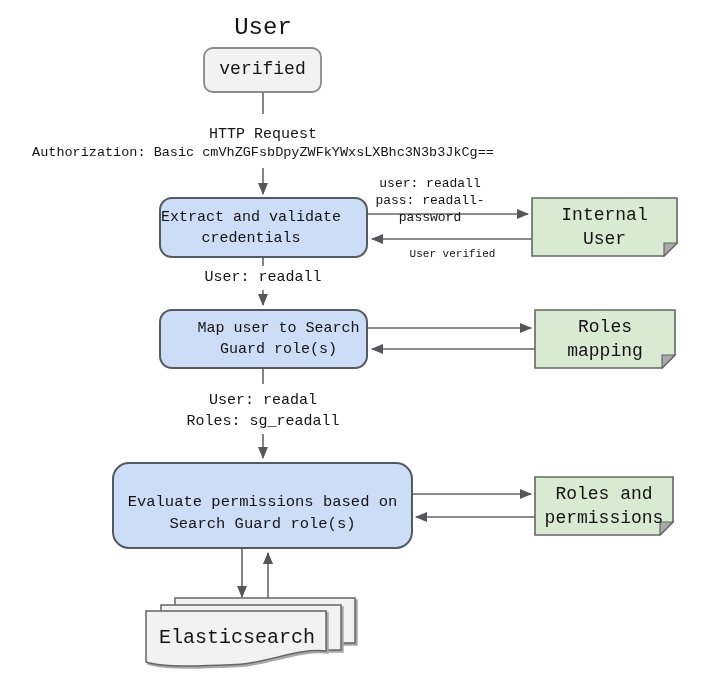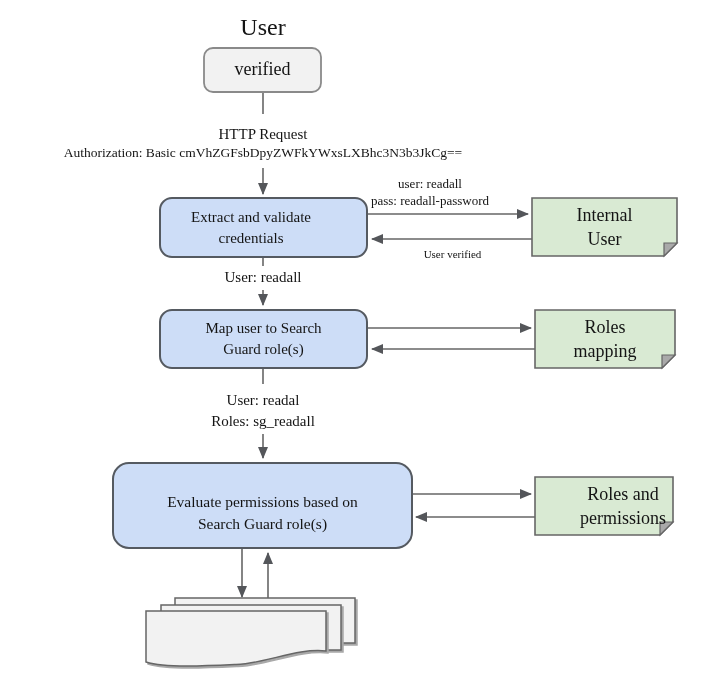--- a/index.html
+++ b/index.html
@@ -1,18 +1,18 @@
 <!DOCTYPE html>
 <html><head>
 <meta charset="utf-8">
 <style>
   html, body { margin:0; padding:0; background:#ffffff; }
   .canvas {
     position:relative; width:703px; height:690px; background:#ffffff;
-    font-family:Liberation Serif, serif; color:#141414; overflow:hidden;
+    font-family:Liberation Mono, monospace; color:#141414; overflow:hidden;
   }
   .canvas svg { position:absolute; left:0; top:0; }
 
   
   .ln { stroke:#666666; stroke-width:1.6; fill:none; }
 
   
   .proc { stroke:#555a61; stroke-width:2; }
   .note-body { stroke:#666666; stroke-width:1.6; }
   .note-fold { stroke:#666666; stroke-width:1.2; }
@@ -26,25 +26,25 @@
 
   .t-title   { left:163px; top:12px;  width:200px; font-size:24px; }
   .t-readall { left:204px; top:48px;  width:117px; height:44px; font-size:18px; }
   .t-http1   { left:163px; top:125px; width:200px; font-size:15px; }
   .t-http2   { left:13px;  top:144px; width:500px; font-size:13.5px; }
   .t-credout { left:354px; top:175px; width:152px; font-size:13px; line-height:17px; }
   .t-extract { left:160px; top:198px; width:182px; height:59px; font-size:15px; line-height:21px; }
   .t-note1   { left:532px; top:198px; width:145px; height:58px; font-size:18px; line-height:24px; }
   .t-verified{ left:380px; top:247px; width:145px; font-size:11px; }
   .t-uread   { left:188px; top:268px; width:150px; font-size:15px; }
-  .t-map     { left:160px; top:310px; width:207px; height:58px; font-size:15px; line-height:21px; }
+  .t-map     { left:175px; top:310px; width:207px; height:58px; font-size:15px; line-height:21px; }
   .t-note2   { left:535px; top:310px; width:140px; height:58px; font-size:18px; line-height:24px; }
   .t-amap    { left:163px; top:390px; width:200px; font-size:15px; line-height:21px; }
   .t-eval    { left:113px; top:463px; width:299px; height:99px; font-size:15.5px; line-height:22px; }
-  .t-note3   { left:535px; top:477px; width:138px; height:58px; font-size:18px; line-height:24px;padding-left:19px; }
+  .t-note3   { left:535px; top:477px; width:138px; height:58px; font-size:18px; line-height:24px; }
   .t-es      { left:159px; top:625px; font-size:20px; white-space:nowrap; }
 </style>
 </head>
 <body>
 
 <div class="canvas">
 
   <svg width="703" height="690" viewBox="0 0 703 690">
     <defs>
       <marker id="ah" markerUnits="userSpaceOnUse" markerWidth="13" markerHeight="11" refX="11" refY="5" orient="auto">
@@ -108,14 +108,15 @@
   <div class="lbl flexc t-map">Map user to Search
 Guard role(s)</div>
   <div class="lbl flexc t-note2">Roles
 mapping</div>
   <div class="lbl ctr t-amap">User: readal
 Roles: sg_readall</div>
   <div class="lbl flexc t-eval">Evaluate permissions based on
 Search Guard role(s)</div>
   <div class="lbl flexc t-note3">Roles and
 permissions</div>
+  <div class="lbl t-es">Elasticsearch</div>
 
 </div>
 
 </body></html>

